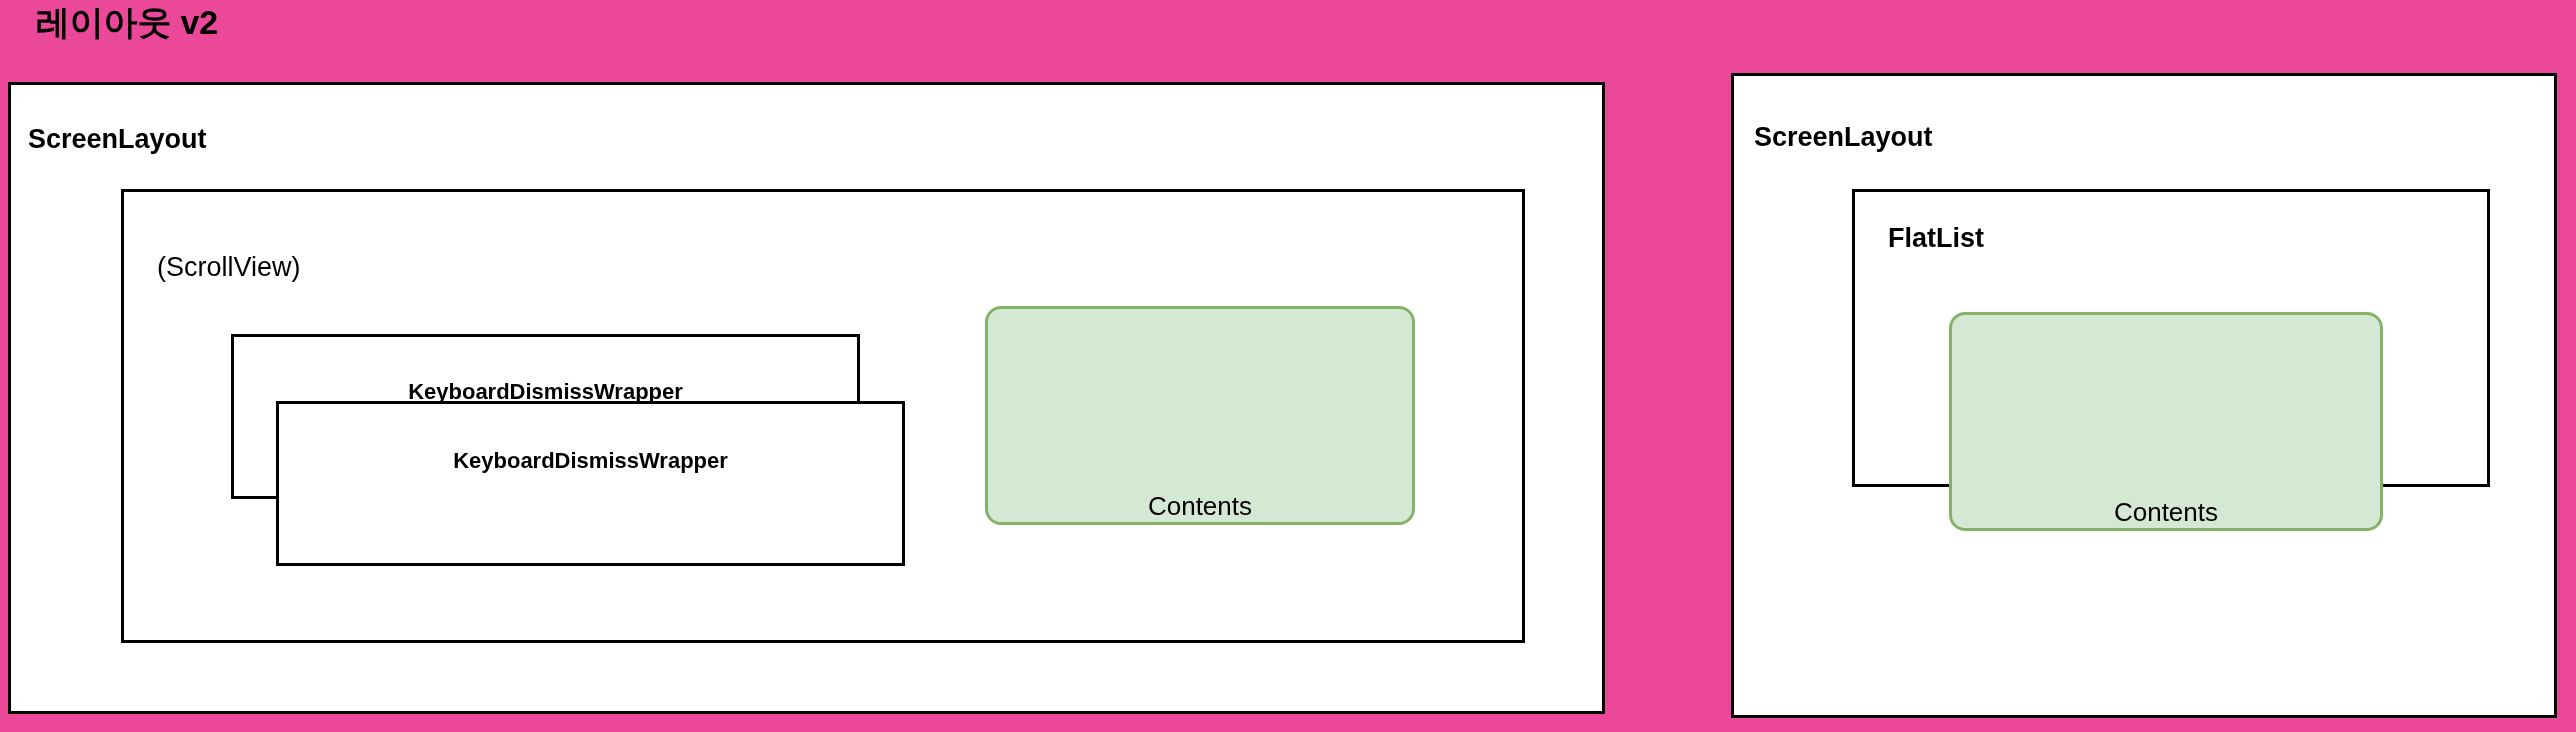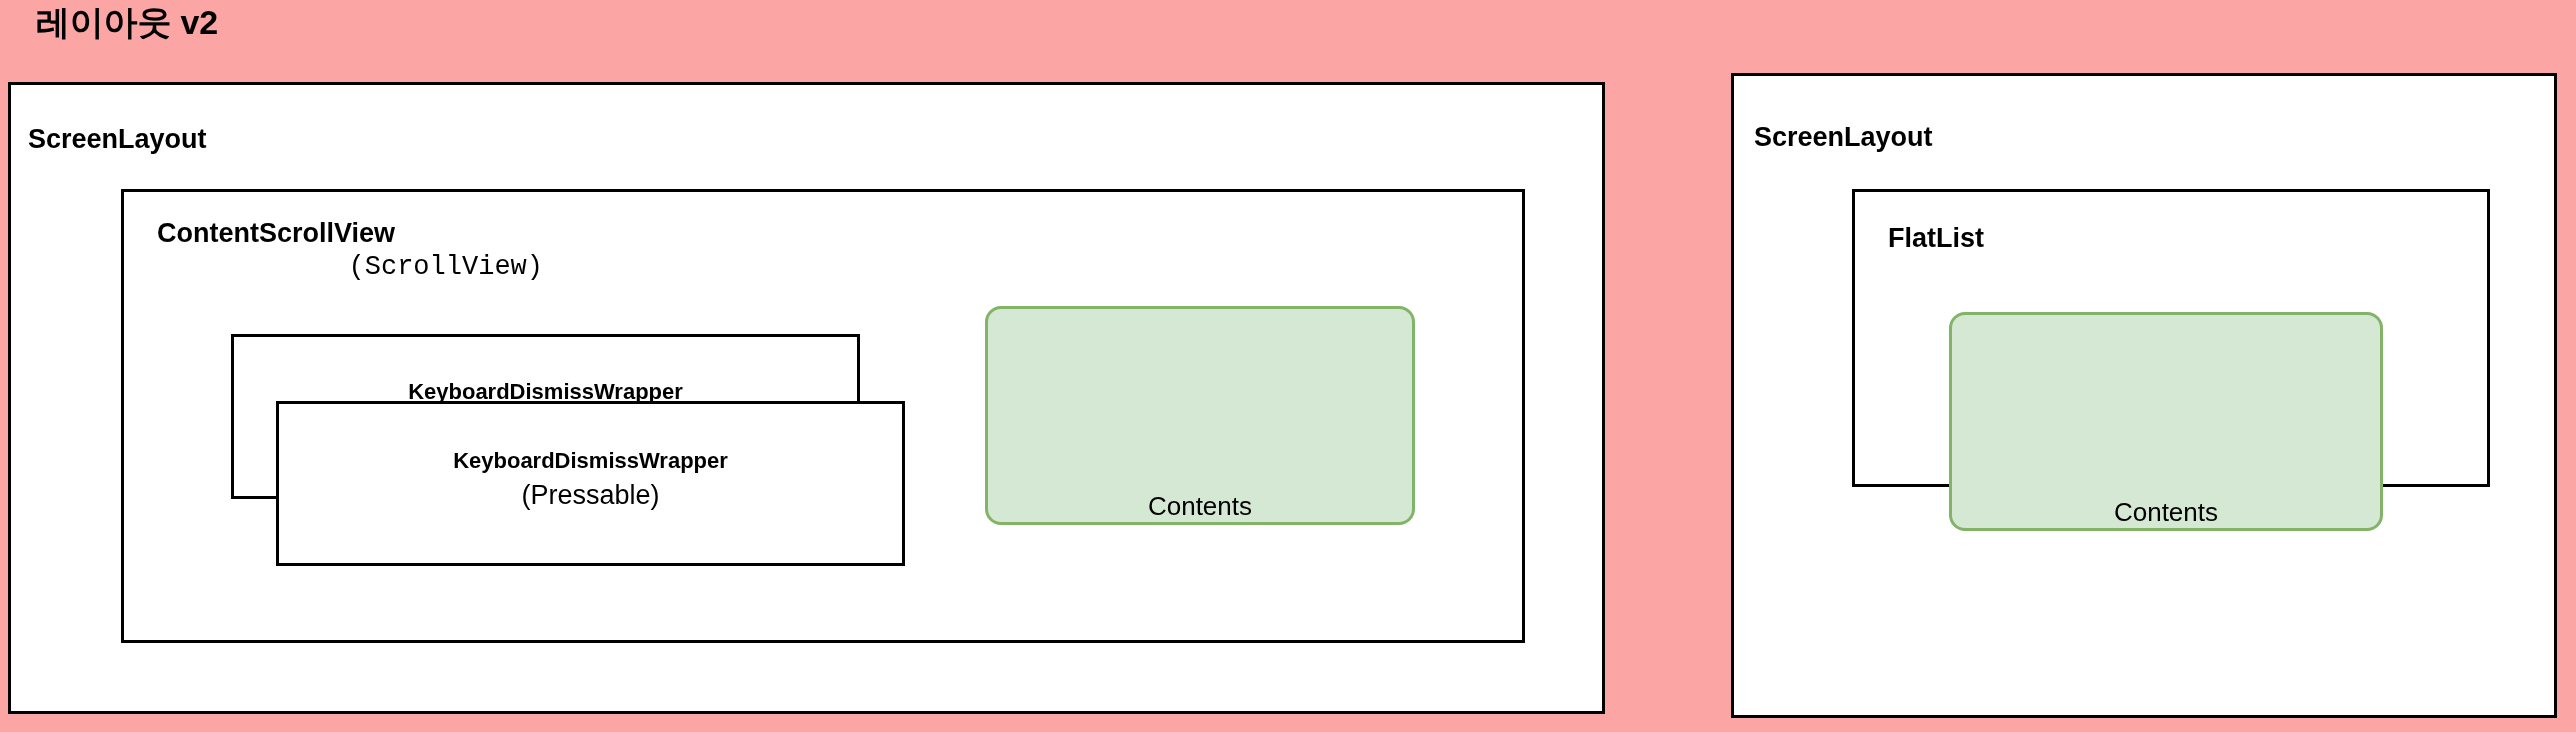--- a/index.html
+++ b/index.html
@@ -8,21 +8,21 @@
     background: #ffffff;
   }
   body {
     font-family: "Liberation Sans", sans-serif;
     color: #000000;
   }
   #canvas {
     position: relative;
     width: 2576px;
     height: 732px;
-    background: #fca5a5;
+    background: #ec4899;
     overflow: hidden;
   }
   .title {
     position: absolute;
     left: 36px;
     top: 2px;
     font-size: 34px;
     font-weight: bold;
     letter-spacing: -0.2px;
     line-height: 40px;
@@ -90,33 +90,31 @@
 <body>
 
 <div id="canvas">
 
   <div class="title">레이아웃 v2</div>
 
   <div class="box" style="left:8px; top:82px; width:1597px; height:632px;"></div>
   <div class="box-label" style="left:28px; top:123px;">ScreenLayout</div>
 
   <div class="box" style="left:121px; top:189px; width:1404px; height:454px;"></div>
-  <div class="box-label" style="left:157px; top:217px;">ContentScrollView</div>
-  <div class="box-sublabel" style="left:157px; top:251px; width:386px; text-align:right;font-family:Liberation Mono, monospace;">(ScrollView)</div>
+  <div class="box-sublabel" style="left:157px; top:251px; width:386px; text-align:left;">(ScrollView)</div>
 
   <div class="wrapper-box" style="left:231px; top:334px; width:629px; height:165px; z-index:2;">
     <div class="wrapper-text" style="top:38px;">
       <span class="name">KeyboardDismissWrapper</span>
     </div>
   </div>
 
   <div class="wrapper-box" style="left:276px; top:401px; width:629px; height:165px; z-index:3;">
     <div class="wrapper-text" style="top:40px;">
       <span class="name">KeyboardDismissWrapper</span>
-      <span class="sub">(Pressable)</span>
     </div>
   </div>
 
   <div class="contents-node" style="left:985px; top:306px; width:430px; height:219px;
               background:#d5e8d4; border:3px solid #82b366;">
     <span>Contents</span>
   </div>
 
   <div class="box" style="left:1731px; top:73px; width:826px; height:645px;"></div>
   <div class="box-label" style="left:1754px; top:121px;">ScreenLayout</div>

